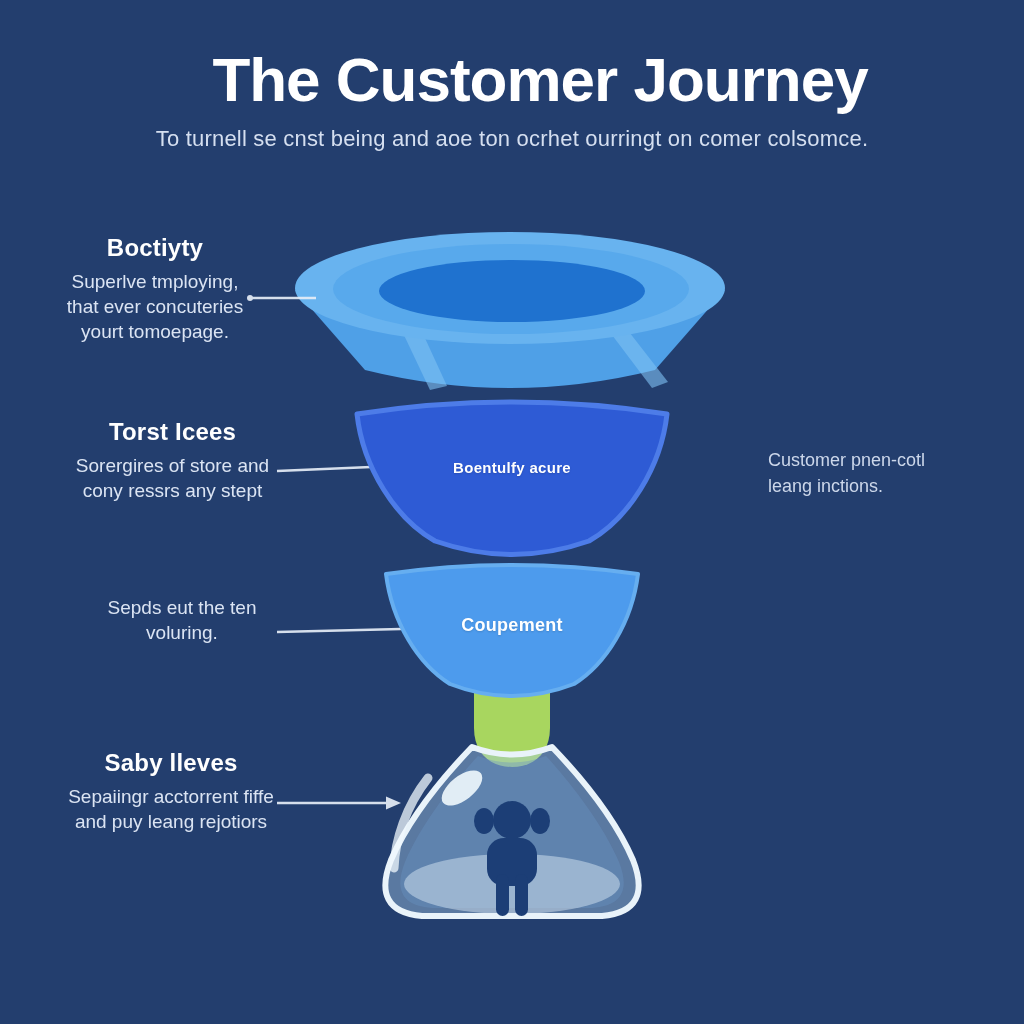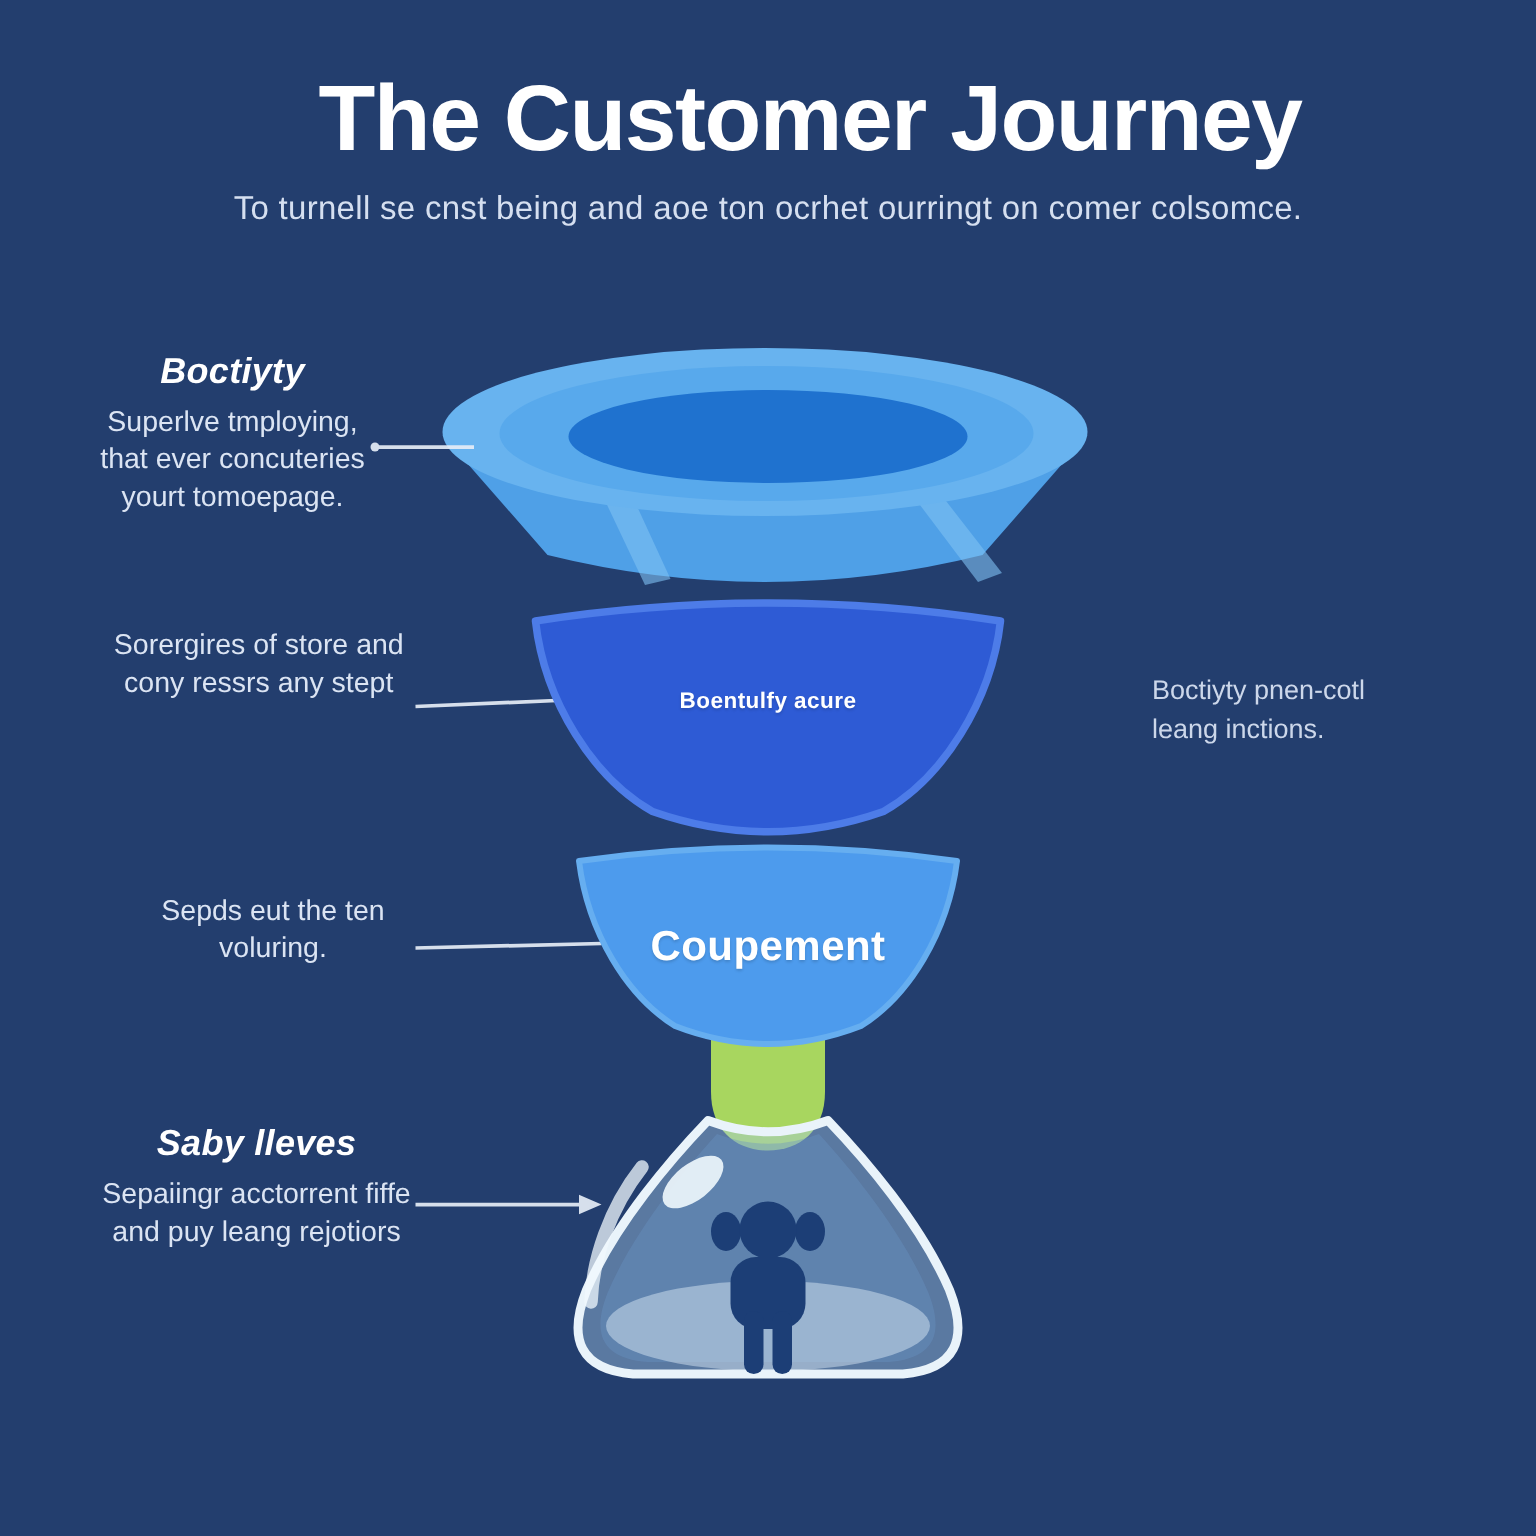--- a/index.html
+++ b/index.html
@@ -13,39 +13,39 @@
   .title{
     top:44px;left:0;width:1024px;text-align:center;
     color:#ffffff;font-size:62px;font-weight:800;letter-spacing:-1px;padding-left:28px;
   }
   .subtitle{
     top:126px;left:0;width:1024px;text-align:center;
     color:#d5dff0;font-size:22px;font-weight:400;letter-spacing:.2px;
   }
   .stage{ text-align:center; }
   .stage h3{
-    margin:0 0 7px 0;color:#ffffff;font-size:24px;font-weight:800;letter-spacing:.2px;font-style:italic;
+    margin:0 0 7px 0;color:#ffffff;font-size:24px;font-weight:800;letter-spacing:.2px;
   }
   .stage p{
     margin:0;color:#dbe4f3;font-size:19px;line-height:1.32;white-space:pre-line;font-weight:400;
   }
   .stage1{left:22px;top:234px;width:266px;}
   .stage2{left:40px;top:418px;width:265px;}
   .stage3{left:52px;top:595px;width:260px;}
   .stage4{left:35px;top:749px;width:272px;}
   .side-note{
     left:768px;top:447px;width:220px;text-align:left;
     color:#ccd7ea;font-size:18px;line-height:1.45;white-space:pre-line;
   }
   .funnel-label{
     text-align:center;color:#ffffff;font-weight:800;letter-spacing:.3px;
     text-shadow:0 1px 2px rgba(0,0,0,.15);
   }
   .funnel-label.l2{left:362px;top:459px;width:300px;font-size:15px;}
-  .funnel-label.l3{left:382px;top:615px;width:260px;font-size:28px;}
+  .funnel-label.l3{left:382px;top:615px;width:260px;font-size:18px;}
   svg{position:absolute;top:0;left:0;}
 </style>
 </head>
 <body>
 
 <svg width="1024" height="1024" viewBox="0 0 1024 1024">
 
   <g>
     <path d="M295,290 L365,370 Q510,406 655,370 L725,290 Q510,350 295,290 Z" fill="#4fa0e7"></path>
     <path d="M394,314 L430,390 L447,386 L412,310 Z" fill="#7ec2f4" opacity="0.6"></path>
@@ -92,30 +92,31 @@
 <div class="abs title">The Customer Journey</div>
 <div class="abs subtitle">To turnell se cnst being and aoe ton ocrhet ourringt on comer colsomce.</div>
 
 <div class="abs stage stage1">
   <h3>Boctiyty</h3>
   <p>Superlve tmploying,
 that ever concuteries
 yourt tomoepage.</p>
 </div>
 <div class="abs stage stage2">
+  <h3>Torst Icees</h3>
   <p>Sorergires of store and
 cony ressrs any stept</p>
 </div>
 <div class="abs stage stage3">
   <p>Sepds eut the ten
 voluring.</p>
 </div>
 <div class="abs stage stage4">
   <h3>Saby lleves</h3>
   <p>Sepaiingr acctorrent fiffe
 and puy leang rejotiors</p>
 </div>
 
-<div class="abs side-note">Boctiyty pnen-cotl
+<div class="abs side-note">Customer pnen-cotl
 leang inctions.</div>
 
 <div class="abs funnel-label l2">Boentulfy acure</div>
 <div class="abs funnel-label l3">Coupement</div>
 
 </body></html>

